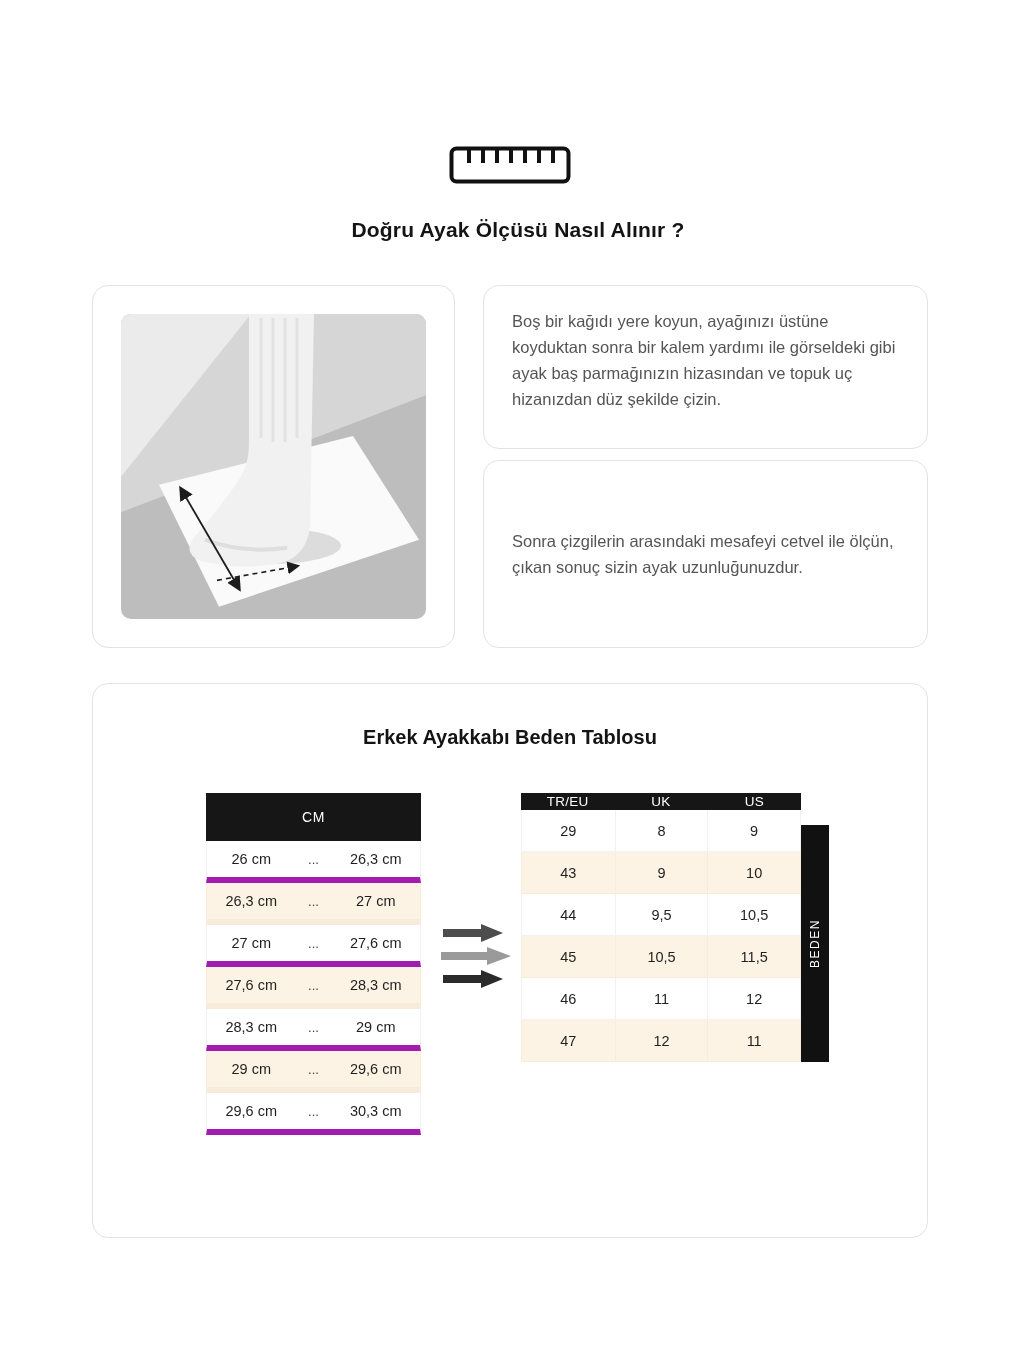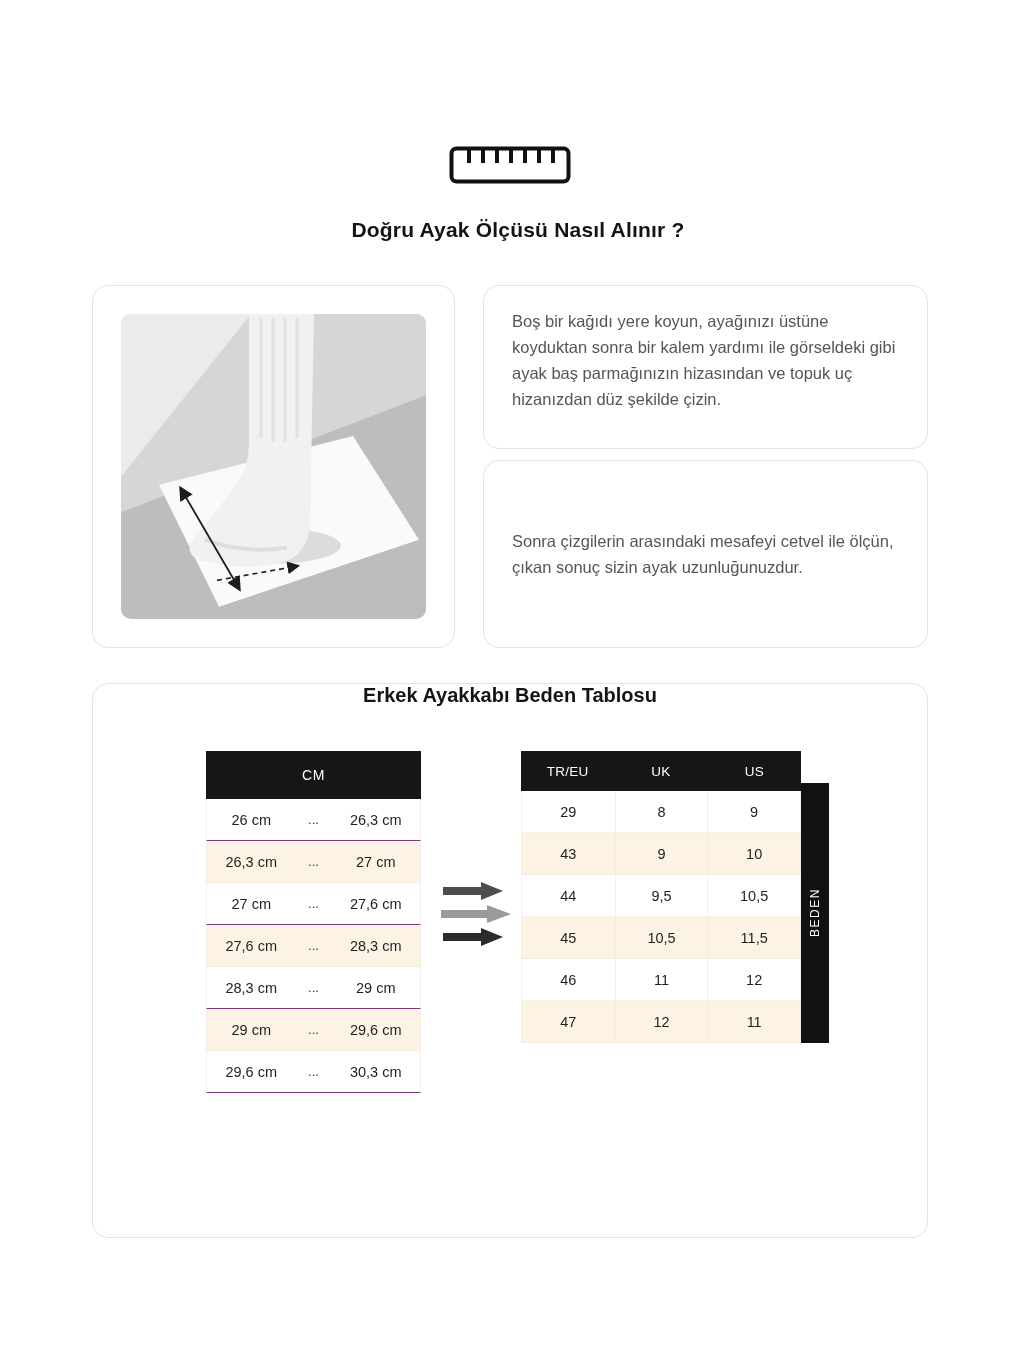--- a/index.html
+++ b/index.html
@@ -37,51 +37,51 @@
     font-size:16.5px; line-height:26px; color:#555555;
     background:#fff;
   }
   .step-card-1 { height:164px; }
   .step-card-2 { height:188px; display:flex; align-items:center; }
 
   
   .chart-card {
     width:836px; height:555px; margin:35px auto 0;
     border:1px solid #e3e3e3; border-radius:16px;
-    background:#fff;
+    padding-top:42px; background:#fff;
   }
   .chart-title { text-align:center; font-size:20px; font-weight:700; color:#141414; }
   .chart-row { display:flex; align-items:flex-start; margin-top:44px; padding-left:113px; }
 
   
   .cm-table { width:215px; flex:none; }
   .t-header {
     background:#161616; color:#ffffff; height:48px;
     display:flex; align-items:center; justify-content:center;
     font-size:14px; letter-spacing:.5px;
   }
   .cm-row {
     height:42px;
     display:grid; grid-template-columns:1fr 36px 1fr;
     align-items:center; text-align:center;
     font-size:14.5px; color:#1f1f1f;
-    border-left:1px solid #f1f1f1; border-right:1px solid #f1f1f1; border-bottom:1px solid #a21caf;
+    border-left:1px solid #f1f1f1; border-right:1px solid #f1f1f1; border-bottom:6px solid #a21caf;
     background:#ffffff;
   }
   .cm-body .cm-row:nth-child(even) { background:#fdf3e5; border-color:#f7ecdc; }
   .cm-sep { color:#444; font-size:13px; }
 
   
   .arrows { width:72px; flex:none; margin-left:20px; margin-top:128px; }
   .arrows svg { display:block; }
 
   
   .size-table-wrap { position:relative; margin-left:8px; width:280px; flex:none; }
   .s-header {
-    background:#161616; color:#ffffff; height:40px;
+    background:#161616; color:#ffffff; height:17px;
     display:grid; grid-template-columns:1fr 1fr 1fr;
     align-items:center; text-align:center; font-size:13.5px; letter-spacing:.3px;
   }
   .s-row {
     height:42px;
     display:grid; grid-template-columns:1fr 1fr 1fr;
     font-size:14.5px; color:#1f1f1f;
     border-left:1px solid #f1f1f1; border-right:1px solid #f1f1f1; border-bottom:1px solid #f1f1f1;
     background:#ffffff;
   }

